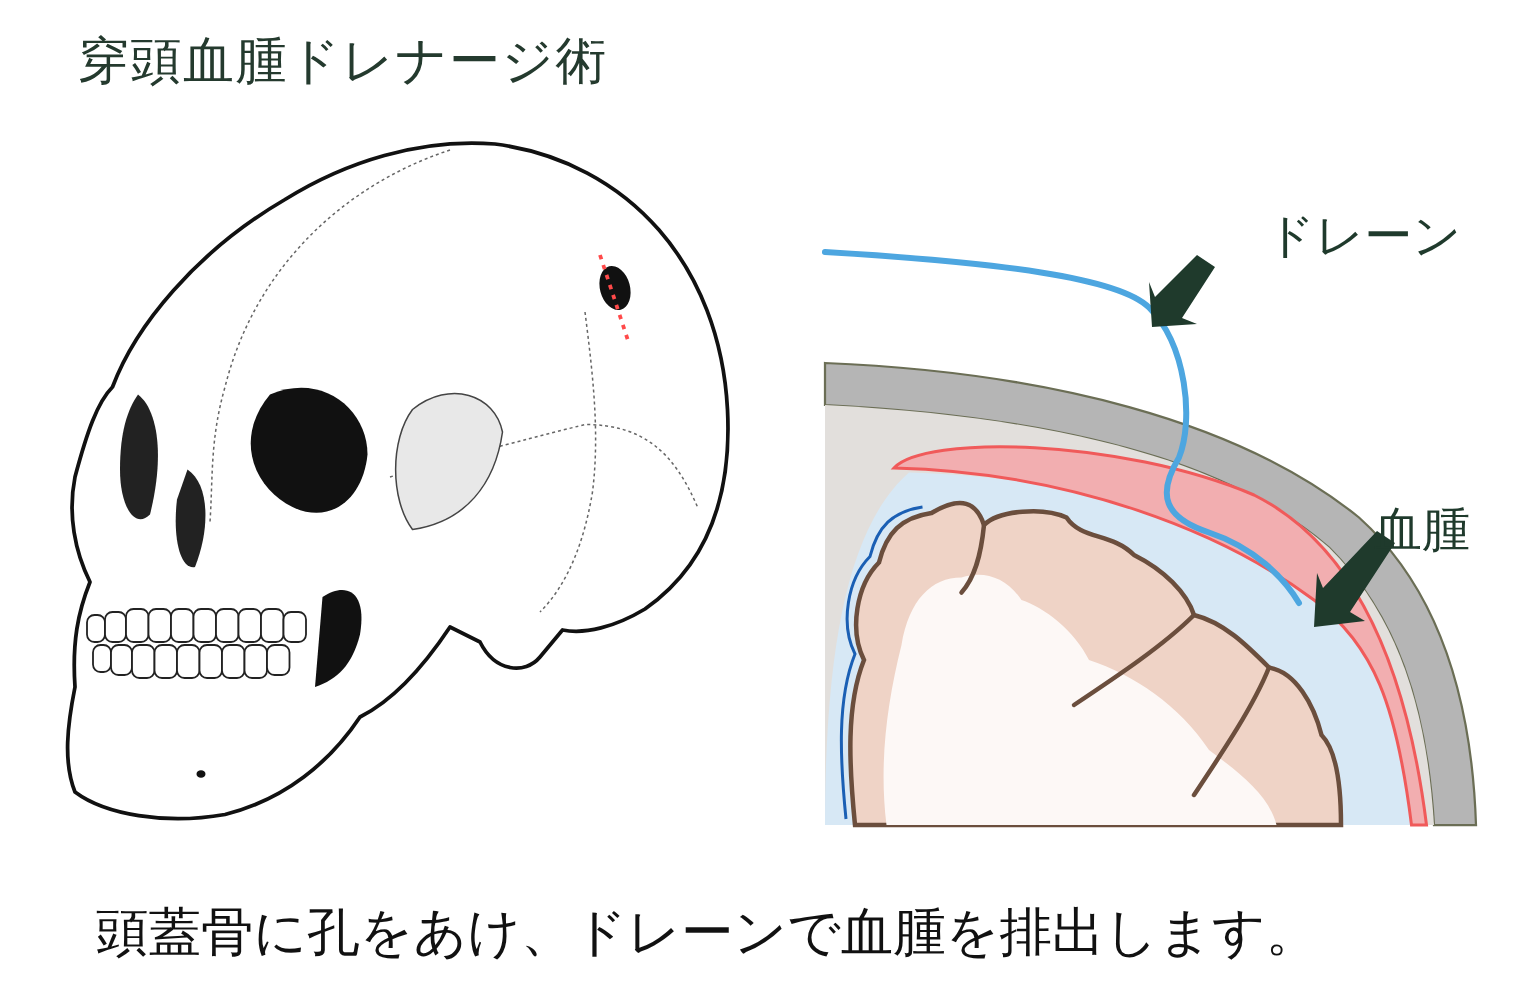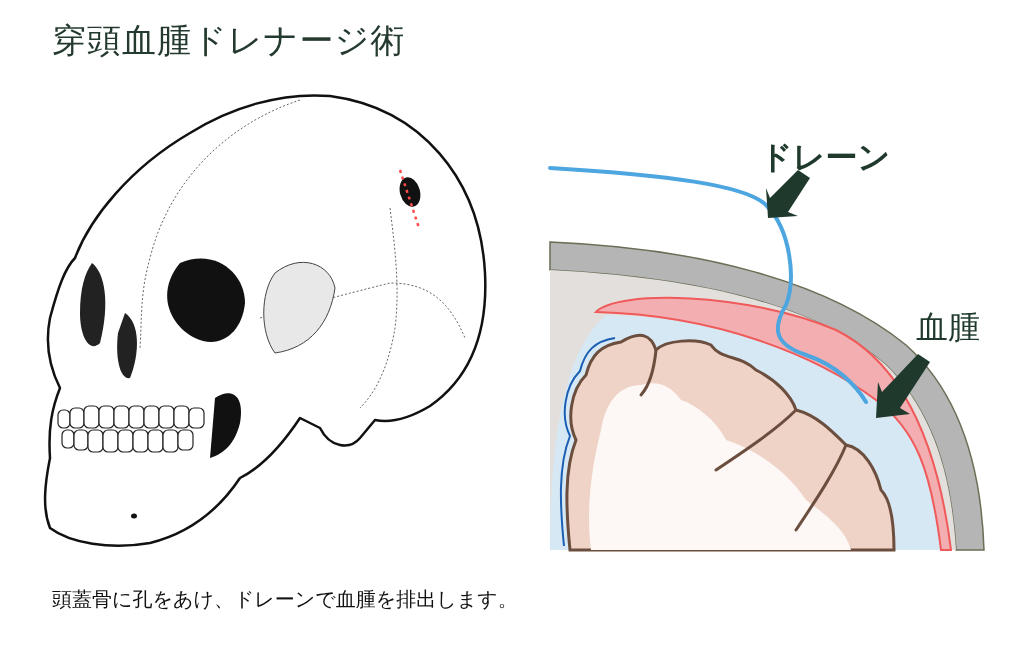--- a/index.html
+++ b/index.html
@@ -1,25 +1,25 @@
 <!DOCTYPE html>
 <html><head>
 <meta charset="utf-8">
 <style>
   html, body { margin: 0; padding: 0; background: #ffffff; }
   body { width: 1024px; height: 656px; position: relative; overflow: hidden;
          font-family: "DejaVu Sans", "Liberation Sans", sans-serif; }
   .title { position: absolute; left: 52px; top: 18px; font-size: 34px; font-weight: normal;
            color: #243a2e; letter-spacing: 1px; margin: 0; }
-  .caption { position: absolute; left: 52px; top: 586px; font-size: 20px; color: #111111; margin: 0; }
+  .caption { position: absolute; left: 52px; top: 586px; font-size: 35px; color: #111111; margin: 12px; }
   .skull { position: absolute; left: 30px; top: 88px; width: 480px; height: 470px; }
   .section { position: absolute; left: 546px; top: 130px; width: 450px; height: 430px; }
   .label { position: absolute; font-size: 32px; color: #1f3a2c; }
-  .label-drain { left: 760px; top: 136px; font-weight: bold; }
-  .label-hematoma { left: 916px; top: 306px; }
+  .label-drain { left: 844px; top: 136px; }
+  .label-hematoma { left: 916px; top: 332px; }
 </style>
 </head>
 <body>
 
 <h1 class="title">穿頭血腫ドレナージ術</h1>
 
 <svg class="skull" viewBox="0 0 480 470">
   <g fill="#ffffff" stroke="#111" stroke-width="2.5" stroke-linejoin="round">
 
     <path d="M300,8 C390,20 450,90 455,185 C458,245 440,290 400,318 C380,330 360,335 345,332 L330,350 C320,362 300,360 290,340 L270,330 C250,360 230,380 210,390 C190,420 160,445 120,455 C80,462 40,455 20,440 C12,420 15,395 20,370 C18,340 22,320 30,300 C20,280 15,255 20,230 C28,200 35,180 45,170 C60,130 100,80 160,45 C200,20 250,4 300,8 Z"></path>

